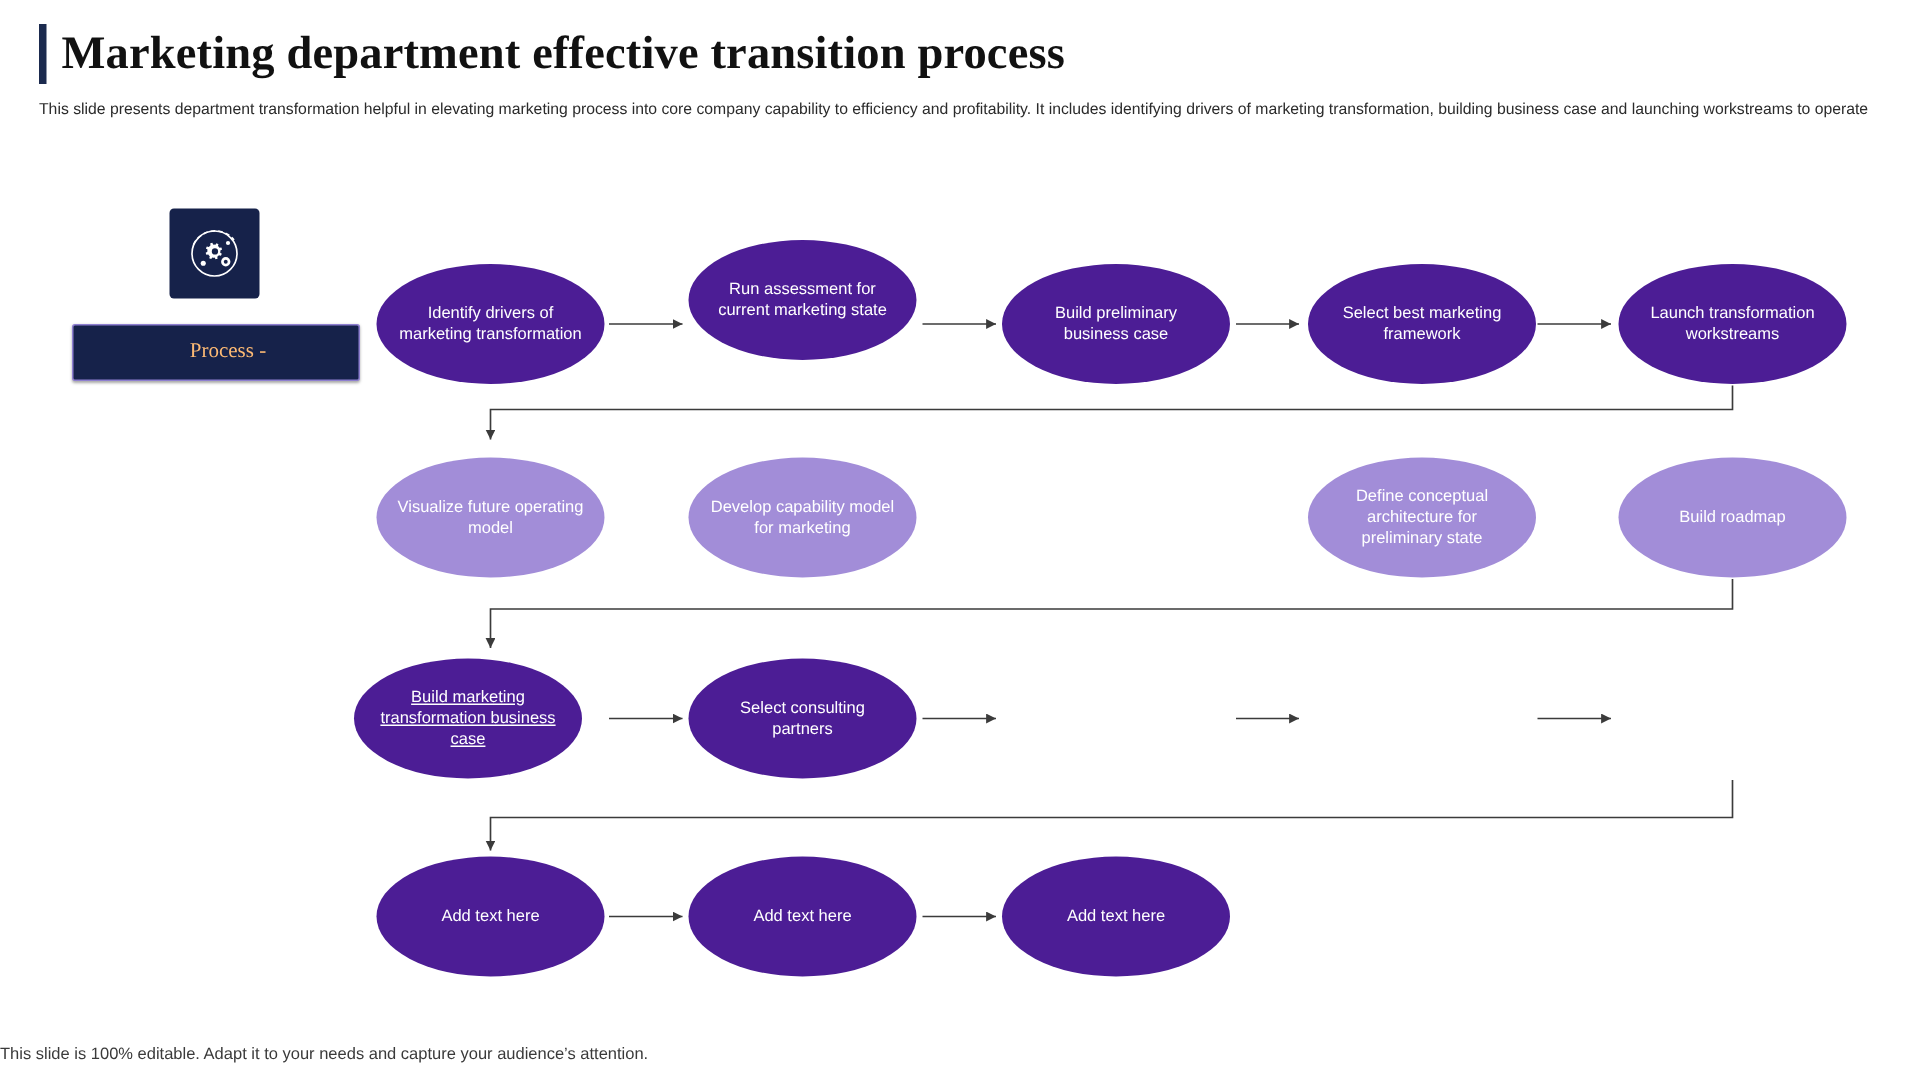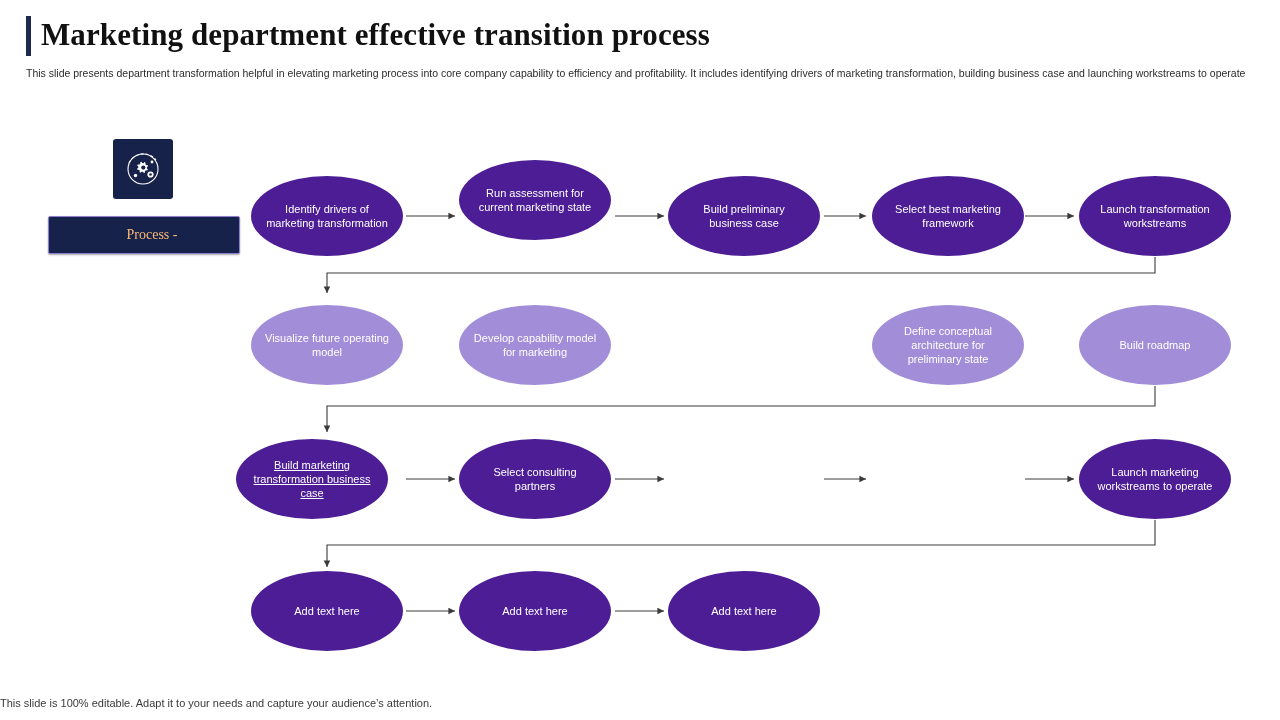--- a/index.html
+++ b/index.html
@@ -193,20 +193,19 @@
   <div class="node wide" style="left:872px; top:176px;">Select best marketing framework</div>
   <div class="node wide" style="left:1079px; top:176px;">Launch transformation workstreams</div>
 
   <div class="node wide lane2" style="left:251px; top:305px;">Visualize future operating model</div>
   <div class="node wide lane2" style="left:459px; top:305px;">Develop capability model for marketing</div>
   <div class="node wide lane2" style="left:872px; top:305px;">Define conceptual architecture for preliminary state</div>
   <div class="node wide lane2" style="left:1079px; top:305px;">Build roadmap</div>
 
   <div class="node wide" style="left:236px; top:439px;text-decoration:underline;">Build marketing transformation business case</div>
   <div class="node wide" style="left:459px; top:439px;">Select consulting partners</div>
-  <div class="node wide" style="left:1079px; top:439px;">Launch marketing workstreams to operate</div>
 
   <div class="node wide" style="left:251px; top:571px;">Add text here</div>
   <div class="node wide" style="left:459px; top:571px;">Add text here</div>
   <div class="node wide" style="left:668px; top:571px;">Add text here</div>
 </div>
 
 <div class="footer">This slide is 100% editable. Adapt it to your needs and capture your audience’s attention.</div>
 
 </body></html>

